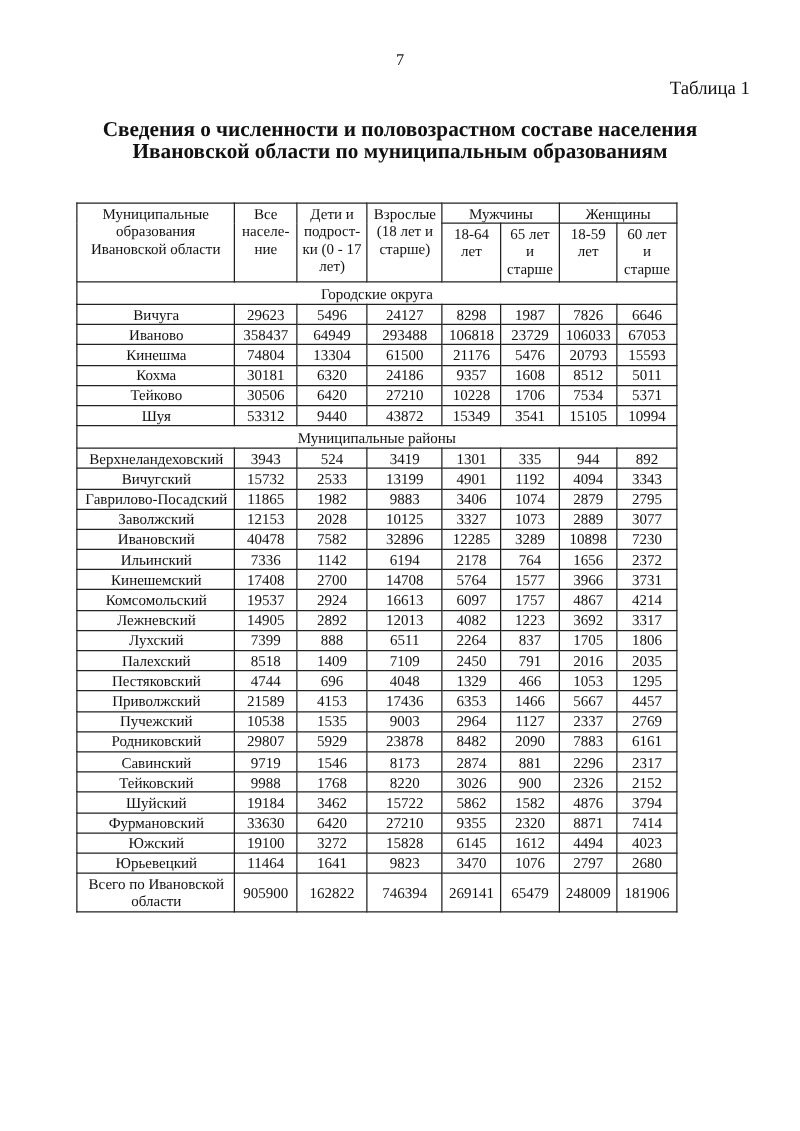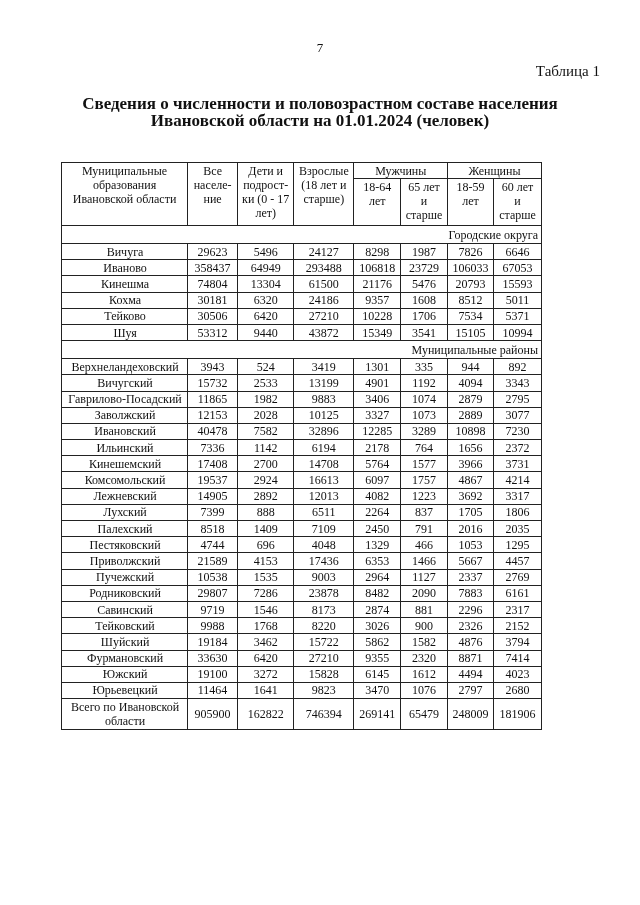--- a/index.html
+++ b/index.html
@@ -9,32 +9,32 @@
   .table-label { position: absolute; top: 63px; right: 40px; font-size: 15px; margin-left: 47px; }
   .title { position: absolute; top: 95px; left: 0; width: 640px; text-align: center;
            font-weight: bold; font-size: 17px; line-height: 17px; }
   table { position: absolute; top: 162px; left: 61px; width: 481px; border-collapse: collapse;
           font-size: 12px; line-height: 14px; }
   td, th { border: 1px solid #222; padding: 0 3px; font-weight: normal; }
   th { text-align: center; vertical-align: top; padding-top: 1px; }
   td.num { text-align: center; }
   td.name { text-align: center; padding-left: 4px; white-space: nowrap; }
   tr.data td { height: 15.2px; }
-  tr.section td { text-align: right; height: 17px; }
+  tr.section td { text-align: center; height: 17px; }
   tr.total td { height: 30px; vertical-align: middle; margin-left: 45px; }
   tr.total td.name { white-space: normal; line-height: 14px; }
 </style>
 </head>
 <body>
 
 <div class="page-num">7</div>
 <div class="table-label">Таблица 1</div>
 <div class="title">
   <div>Сведения о численности и половозрастном составе населения</div>
-  <div>Ивановской области на 01.01.2024 (человек)</div>
+  <div>Ивановской области по муниципальным образованиям</div>
 </div>
 
 <table>
   <colgroup>
     <col style="width:135px">
       <col style="width:60px">
       <col style="width:64px">
       <col style="width:67px">
     <col style="width:53px">
       <col style="width:54px">
@@ -260,21 +260,21 @@
         <td class="num">1535</td>
         <td class="num">9003</td>
         <td class="num">2964</td>
         <td class="num">1127</td>
         <td class="num">2337</td>
         <td class="num">2769</td>
       </tr>
       <tr class="data">
         <td class="name">Родниковский</td>
         <td class="num">29807</td>
-        <td class="num">7286</td>
+        <td class="num">5929</td>
         <td class="num">23878</td>
         <td class="num">8482</td>
         <td class="num">2090</td>
         <td class="num">7883</td>
         <td class="num">6161</td>
       </tr>
       <tr class="data">
         <td class="name">Савинский</td>
         <td class="num">9719</td>
         <td class="num">1546</td>

